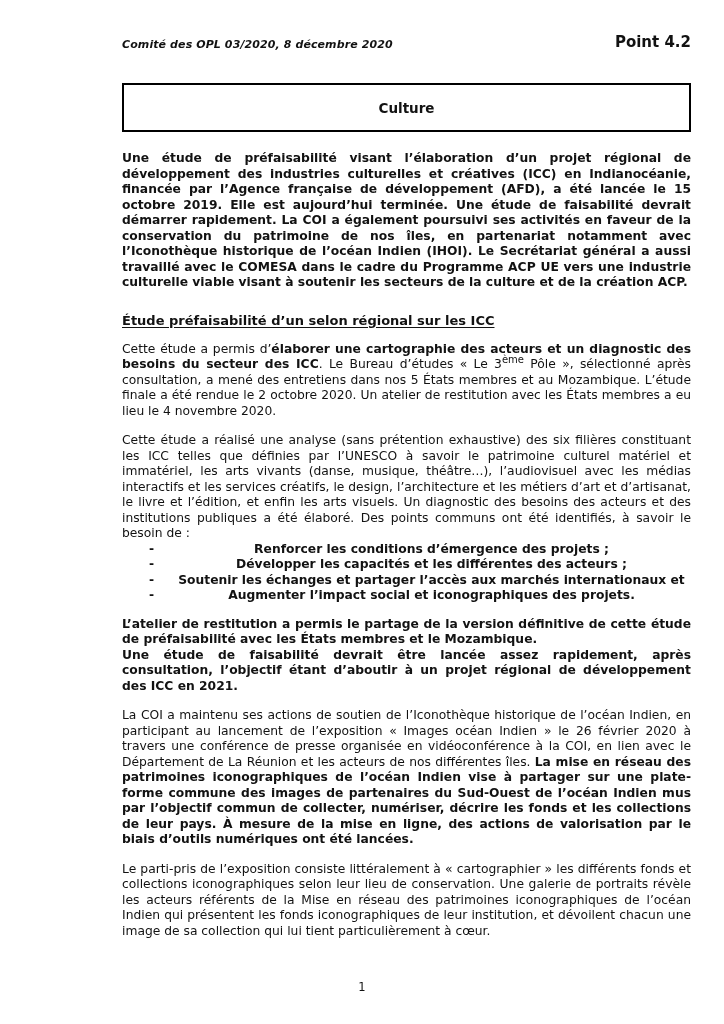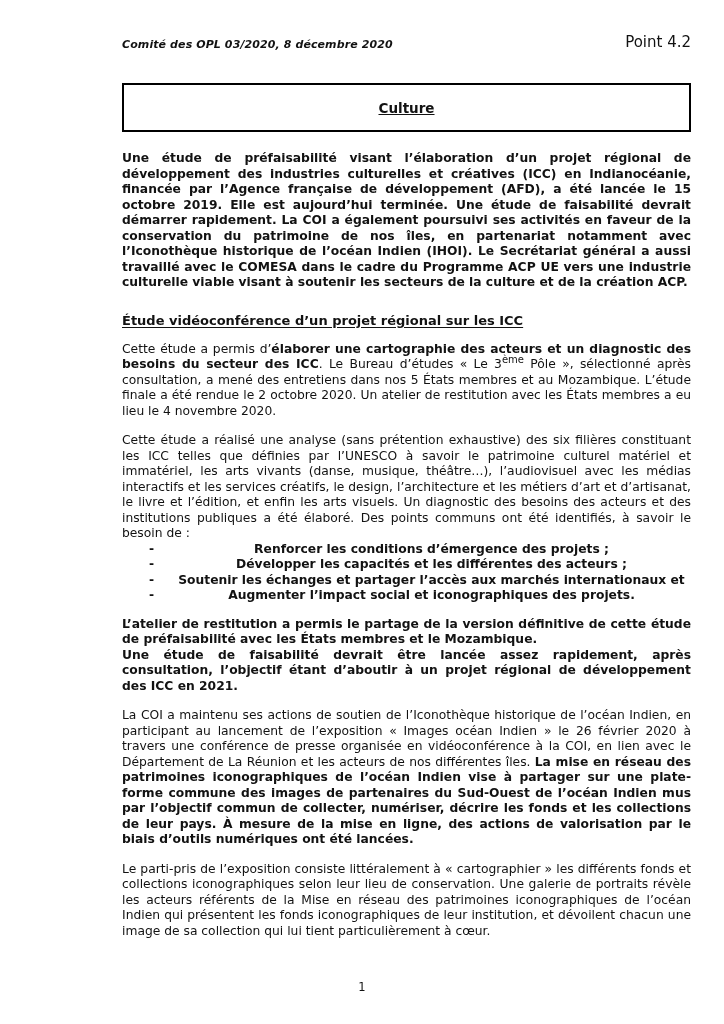--- a/index.html
+++ b/index.html
@@ -30,32 +30,31 @@
     padding-top: 33px;
   }
   .hdr-left {
     font-size: 11px;
     font-weight: bold;
     font-style: italic;
     letter-spacing: 0.1px;
   }
   .hdr-right {
     font-size: 15px;
-    font-weight: normal;
+    font-weight: bold;
     text-align: right;
   }
   .title-box {
     margin-top: 32px;
     border: 2px solid #000000;
     height: 49px;
     display: flex;
     align-items: center;
     justify-content: center;
     box-sizing: border-box;
-    text-decoration: underline;
   }
   .doc-title {
     font-size: 13.5px;
     font-weight: bold;
   }
   .para {
     margin: 14px 0 0 0;
     font-size: 12.3px;
     line-height: 15.5px;
     text-align: justify;
@@ -113,21 +112,21 @@
       <span class="hdr-left">Comité des OPL 03/2020, 8 décembre 2020</span>
       <span class="hdr-right">Point 4.2</span>
     </div>
 
     <div class="title-box">
       <span class="doc-title">Culture</span>
     </div>
 
     <p class="para intro">Une étude de préfaisabilité visant l’élaboration d’un projet régional de développement des industries culturelles et créatives (ICC) en Indianocéanie, financée par l’Agence française de développement (AFD), a été lancée le 15 octobre 2019. Elle est aujourd’hui terminée. Une étude de faisabilité devrait démarrer rapidement. La COI a également poursuivi ses activités en faveur de la conservation du patrimoine de nos îles, en partenariat notamment avec l’Iconothèque historique de l’océan Indien (IHOI). Le Secrétariat général a aussi travaillé avec le COMESA dans le cadre du Programme ACP UE vers une industrie culturelle viable visant à soutenir les secteurs de la culture et de la création ACP.</p>
 
-    <h2 class="sec-heading">Étude vidéoconférence d’un projet régional sur les ICC</h2>
+    <h2 class="sec-heading">Étude préfaisabilité d’un selon régional sur les ICC</h2>
 
     <p class="para"><span>Cette étude a permis d’</span><span class="bold">élaborer une cartographie des acteurs et un diagnostic des besoins du secteur des ICC</span><span>. Le Bureau d’études « Le 3</span><sup class="sup">ème</sup><span> Pôle », sélectionné après consultation, a mené des entretiens dans nos 5 États membres et au Mozambique. L’étude finale a été rendue le 2 octobre 2020. Un atelier de restitution avec les États membres a eu lieu le 4 novembre 2020.</span></p>
 
     <p class="para">Cette étude a réalisé une analyse (sans prétention exhaustive) des six filières constituant les ICC telles que définies par l’UNESCO à savoir le patrimoine culturel matériel et immatériel, les arts vivants (danse, musique, théâtre…), l’audiovisuel avec les médias interactifs et les services créatifs, le design, l’architecture et les métiers d’art et d’artisanat, le livre et l’édition, et enfin les arts visuels. Un diagnostic des besoins des acteurs et des institutions publiques a été élaboré. Des points communs ont été identifiés, à savoir le besoin de :</p>
 
     <div class="bullets">
       <div class="bullet-row">
         <span class="bullet-marker">-</span>
         <span class="bullet-text">Renforcer les conditions d’émergence des projets ;</span>
       </div>

